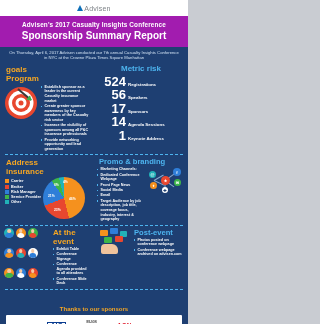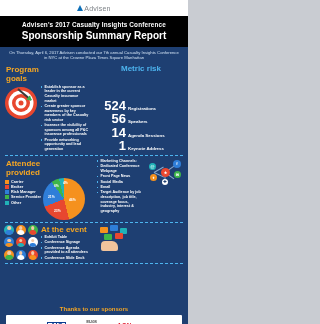--- a/index.html
+++ b/index.html
@@ -2,21 +2,21 @@
 <html><head>
 <meta charset="utf-8">
 <style>
   html,body{margin:0;padding:0;background:#c9ccd2;}
   body{font-family:"Liberation Sans",sans-serif;}
   #page{position:relative;width:188px;height:324px;overflow:hidden;background:#e9eaec;}
   .logobar{height:16px;background:#ffffff;display:flex;align-items:center;justify-content:center;}
   .logo{display:flex;align-items:center;gap:1px;}
   .logo-tri{width:0;height:0;border-left:3px solid transparent;border-right:3px solid transparent;border-bottom:6px solid #0d6fb8;}
   .logo-txt{font-size:7px;color:#7d8287;letter-spacing:.2px;font-weight:400;}
-  .hero{background:#000000;padding:4px 12px 5px;text-align:center;}
+  .hero{background:#a21caf;padding:4px 12px 5px;text-align:center;}
   .hero h2{margin:0;font-size:6.4px;font-weight:bold;color:#ffffff;letter-spacing:.15px;line-height:9px;}
   .hero h1{margin:1px 0 0;font-size:10px;font-weight:bold;color:#ffffff;line-height:12px;}
   .body{background:#1e3f72;position:relative;height:256px;}
   .sub{font-size:4.2px;color:#cfe0f2;text-align:center;line-height:5.4px;padding:3px 9px 3px;}
   .cols{display:flex;}
   .colL{width:94px;}
   .colR{width:94px;}
   .sect{padding:1px 6px;}
   .h-or{color:#f5a623;font-size:8px;font-weight:bold;line-height:9px;margin:0;}
   .h-blue{color:#4db4ef;font-size:8px;font-weight:bold;line-height:9px;margin:0;text-align:center;}
@@ -27,21 +27,21 @@
   .goalrow{display:flex;gap:3px;align-items:flex-start;}
   .target{width:34px;height:34px;position:relative;flex:0 0 34px;margin-top:2px;}
   .ring{position:absolute;border-radius:50%;left:50%;top:50%;transform:translate(-50%,-50%);}
   .r1{width:32px;height:32px;background:#e8472f;}
   .r2{width:25px;height:25px;background:#ffffff;}
   .r3{width:18px;height:18px;background:#e8472f;}
   .r4{width:11px;height:11px;background:#ffffff;}
   .r5{width:5px;height:5px;background:#e8472f;}
   .arrow{position:absolute;left:14px;top:2px;width:17px;height:2px;background:#3a3a3a;transform:rotate(40deg);transform-origin:left center;}
   .fletch{position:absolute;right:-1px;top:-2px;width:5px;height:6px;background:#3db54a;clip-path:polygon(0 0,100% 50%,0 100%);}
-  .metrics{padding:2px 6px 0;margin-top:24px;}
+  .metrics{padding:2px 6px 0;}
   .mrow{display:flex;align-items:baseline;justify-content:flex-start;gap:2px;margin-bottom:.5px;}
   .mnum{font-size:13px;font-weight:bold;color:#ffffff;line-height:13px;text-align:right;width:26px;}
   .mlbl{font-size:4.4px;color:#ffffff;font-weight:bold;}
   .dashed{border-top:1px dashed #4db4ef;margin:2px 5px;height:0;}
   .pierow{display:flex;gap:2px;padding:0 5px;align-items:flex-start;}
   .legend{margin-top:2px;}
   .lg{display:flex;align-items:center;gap:2px;margin-bottom:1.2px;}
   .sw{width:4px;height:4px;flex:0 0 4px;}
   .lgt{font-size:3.8px;color:#ffffff;font-weight:bold;}
   .pie{width:42px;height:42px;border-radius:50%;flex:0 0 42px;position:relative;}
@@ -78,22 +78,22 @@
     <h2>Advisen's 2017 Casualty Insights Conference</h2>
     <h1>Sponsorship Summary Report</h1>
   </div>
 
   <div class="body">
     <div class="sub">On Thursday, April 6, 2017 Advisen conducted our 7th annual Casualty Insights Conference in NYC at the Crowne Plaza Times Square Manhattan</div>
 
     <div class="cols">
       <div class="colL">
         <div class="sect">
+          <div class="h-or">goals</div>
           <div class="h-or">Program</div>
-          <div class="h-or">goals</div>
         </div>
         <div class="goalrow" style="padding:0 4px;">
           <div class="target">
             <span class="ring r1"></span>
               <span class="ring r2"></span>
               <span class="ring r3"></span>
             <span class="ring r4"></span>
               <span class="ring r5"></span>
             <span class="arrow">
                 <span class="fletch"></span>
@@ -113,38 +113,42 @@
         <div class="metrics">
           <div class="mrow">
             <span class="mnum">524</span>
             <span class="mlbl">Registrations</span>
           </div>
           <div class="mrow">
             <span class="mnum">56</span>
             <span class="mlbl">Speakers</span>
           </div>
           <div class="mrow">
+            <span class="mnum">17</span>
+            <span class="mlbl">Sponsors</span>
+          </div>
+          <div class="mrow">
             <span class="mnum">14</span>
             <span class="mlbl">Agenda Sessions</span>
           </div>
           <div class="mrow">
             <span class="mnum">1</span>
             <span class="mlbl">Keynote Address</span>
           </div>
         </div>
       </div>
     </div>
 
     <div class="dashed"></div>
 
     <div class="cols">
       <div class="colL">
         <div class="sect">
-          <div class="h-or">Attendee</div>
-          <div class="h-or">provided</div>
+          <div class="h-or">Address</div>
+          <div class="h-or">insurance</div>
         </div>
         <div class="pierow">
           <div class="legend">
             <div class="lg">
                 <span class="sw" style="background: rgb(245, 145, 30);"></span>
                 <span class="lgt">Carrier</span>
               </div>
             <div class="lg">
                 <span class="sw" style="background: rgb(232, 71, 47);"></span>
                 <span class="lgt">Broker</span>
@@ -166,20 +170,21 @@
             <span class="pct" style="left:26px;top:20px;">46%</span>
             <span class="pct" style="left:11px;top:31px;">23%</span>
             <span class="pct" style="left:5px;top:17px;">21%</span>
             <span class="pct" style="left:11px;top:6px;">6%</span>
             <span class="pct" style="left:20px;top:3px;">4%</span>
           </div>
         </div>
       </div>
 
       <div class="colR">
+        <div class="h-cy" style="padding:0 5px;">Promo &amp; branding</div>
         <div style="display:flex;gap:1px;padding:0 3px;">
           <ul class="bul" style="width:48px;">
             <li>Marketing Channels:</li>
             <li>Dedicated Conference Webpage</li>
             <li>Front Page News</li>
             <li>Social Media</li>
             <li>Email</li>
             <li>Target Audience by job description, job title, coverage focus, industry, interest &amp; geography</li>
           </ul>
           <div class="netimg">
@@ -196,21 +201,21 @@
             <span class="node" style="left:17px;top:21px;width:6px;height:6px;background:#ffffff;color:#1e3f72;">✚</span>
           </div>
         </div>
       </div>
     </div>
 
     <div class="dashed"></div>
 
     <div class="cols">
       <div class="colL">
-        <div style="display:flex;gap:3px;padding:0 4px;">
+        <div style="display:flex;gap:15px;padding:0 4px;">
           <div class="people">
             <span class="pav" style="background:#21b2b8;">
                 <span class="bod" style="background:#2f7ed8;"></span>
                 <span class="head"></span>
               </span>
             <span class="pav" style="background:#f5911e;">
                 <span class="bod" style="background:#ffffff;"></span>
                 <span class="head"></span>
               </span>
             <span class="pav" style="background:#3db54a;">
@@ -257,20 +262,27 @@
       <div class="colR">
         <div style="display:flex;gap:2px;padding:0 4px;">
           <div class="postimg">
             <span class="card" style="left:2px;top:2px;width:8px;height:6px;background:#f5911e;"></span>
             <span class="card" style="left:12px;top:0px;width:8px;height:6px;background:#2f7ed8;"></span>
             <span class="card" style="left:22px;top:3px;width:7px;height:6px;background:#21b2b8;"></span>
             <span class="card" style="left:6px;top:9px;width:8px;height:6px;background:#3db54a;"></span>
             <span class="card" style="left:17px;top:8px;width:8px;height:6px;background:#e8472f;"></span>
             <span class="hand"></span>
           </div>
+          <div style="flex:1;">
+            <div class="h-cy">Post-event</div>
+            <ul class="bul">
+              <li>Photos posted on conference webpage</li>
+              <li>Conference webpage archived on advisen.com</li>
+            </ul>
+          </div>
         </div>
       </div>
     </div>
 
     <div class="dashed"></div>
   </div>
 
   <div class="spons">
     <div class="thanks">Thanks to our sponsors</div>
     <div class="sponsbox">

